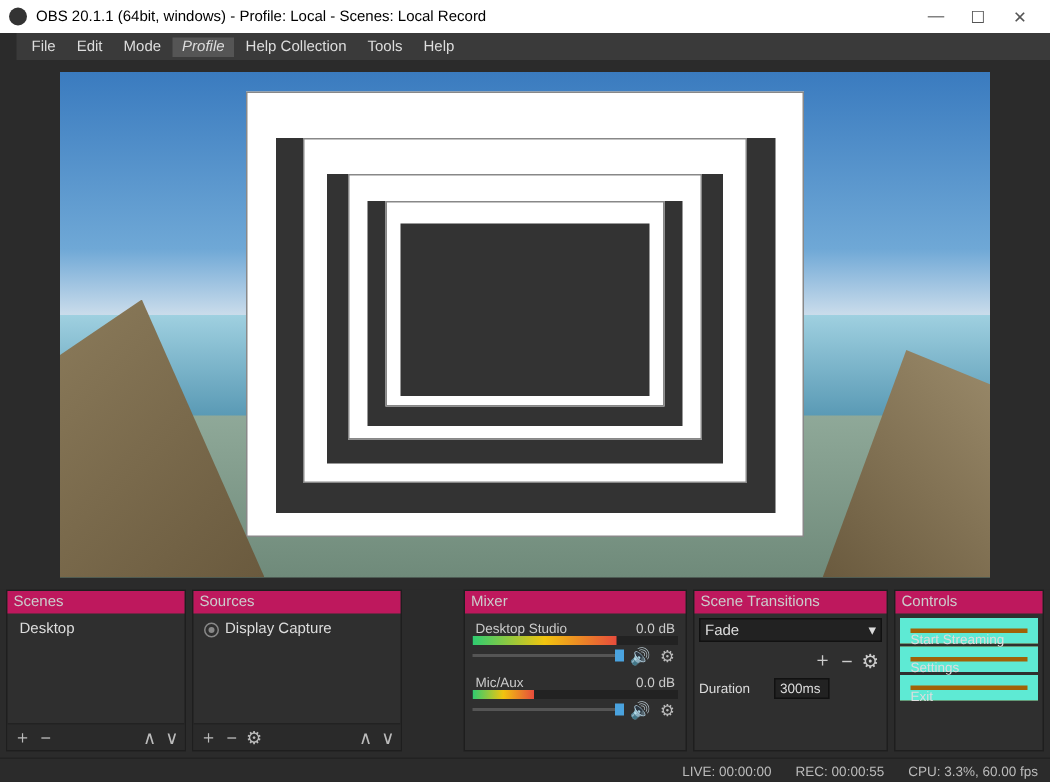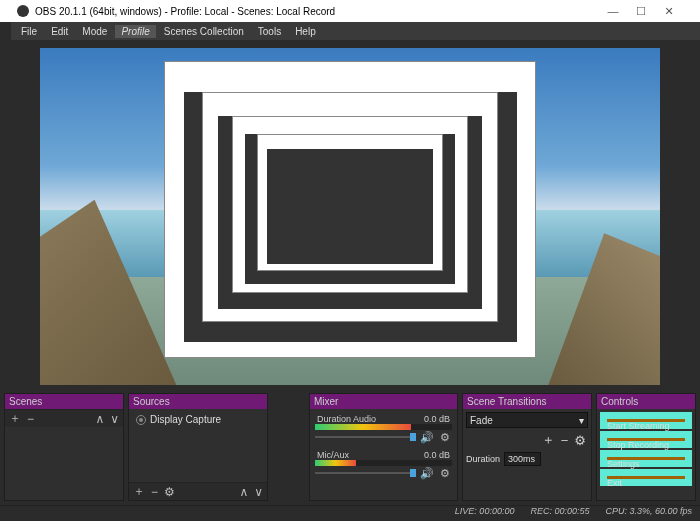--- a/index.html
+++ b/index.html
@@ -1,33 +1,33 @@
 <!DOCTYPE html>
 <html><head>
 <meta charset="utf-8">
 <style>
   * { box-sizing: border-box; margin: 0; padding: 0; font-family: "Segoe UI", Arial, sans-serif; }
   body { width: 700px; height: 521px; background: #2b2b2b; color: #ddd; font-size: 10px; overflow: hidden; }
-  .titlebar { height: 22px; background: #fff; color: #000; display: flex; align-items: center; padding: 0 17px; font-size: 10px; }
+  .titlebar { height: 22px; background: #fff; color: #000; display: flex; align-items: center; padding: 0 6px; font-size: 10px; }
   .titlebar .logo { width: 12px; height: 12px; border-radius: 50%; background: #333; margin-right: 6px; display:flex; align-items:center; justify-content:center; }
   .titlebar .title { flex: 1; }
   .titlebar .winbtn { width: 28px; text-align: center; color: #555; cursor: default; font-size: 11px; }
   .menubar { height: 18px; background: #3a3a3a; display: flex; align-items: center; padding: 0 4px; gap: 2px; font-size: 10px; margin-left: 11px; }
   .menubar .menuitem { padding: 1px 6px; color: #ddd; }
   .menubar .menuitem.active { background: #555; font-style: italic; }
   .preview-area { height: 353px; background: #2b2b2b; padding: 8px 40px; }
   .preview-canvas { width: 100%; height: 100%; background: linear-gradient(to bottom, #3a7bbf 0%, #6fa8d6 35%, #d8e4ee 50%, #9fb8a8 52%, #6f8a7a 100%); position: relative; overflow:hidden; }
   .preview-canvas::before { content:""; position:absolute; left:0; right:0; top:48%; height:20%; background: linear-gradient(to bottom, #9fd0e0, #5a9ab5); }
   .preview-canvas::after { content:""; position:absolute; left:0; bottom:0; width:22%; height:55%; background: linear-gradient(135deg,#8a7a5a,#6a5a3e); clip-path: polygon(0 100%, 0 20%, 40% 0, 100% 100%); }
   .rock-r { position:absolute; right:0; bottom:0; width:18%; height:45%; background: linear-gradient(225deg,#9a8a6a,#6a5a3e); clip-path: polygon(100% 100%, 100% 15%, 50% 0, 0 100%); }
   .nested { position:absolute; background:#fff; border:1px solid #888; }
   .nested .in { position:absolute; inset:10% 5% 5% 5%; background:#333; }
   .panels { height: 112px; background: #2b2b2b; display: flex; padding: 0 4px 4px; gap: 4px; }
   .panel { background: #2f2f2f; border: 1px solid #1e1e1e; display: flex; flex-direction: column; }
-  .panel-hdr { font-size: 10px; padding: 2px 4px; background: #701a75; color:#ccc; }
+  .panel-hdr { font-size: 10px; padding: 2px 4px; background: #be185d; color:#ccc; }
   .panel-body { flex: 1; position: relative; padding: 3px; }
   .panel.scenes { width: 120px; }
   .panel.sources { width: 140px; }
   .panel.mixer { flex: 1; margin-left: 37px; }
   .panel.trans { width: 130px; }
   .panel.ctrl { width: 100px; }
   .listitem { font-size: 10px; padding: 2px 5px; color: #ddd; }
   .srcitem { display:flex; align-items:flex-end; gap:4px; font-size:10px; padding:2px 4px; }
   .eye { width:10px; height:10px; border:1px solid #888; border-radius:50%; position:relative; }
   .eye::after { content:""; position:absolute; inset:2px; background:#888; border-radius:50%; }
@@ -37,42 +37,42 @@
   .mixer-row .lbl { display:flex; justify-content:space-between; font-size:9px; color:#ccc; padding:0 2px; }
   .mixer-row .bar-wrap { display:flex; align-items:center; gap:4px; }
   .meter { flex:1; height: 6px; background:#222; position:relative; overflow:hidden; }
   .meter .fill { position:absolute; left:0; top:0; bottom:0; width:70%; background: linear-gradient(to right,#2ecc71,#f1c40f,#e74c3c); }
   .slider { flex:1; height:8px; position:relative; }
   .slider .track { position:absolute; left:0; right:0; top:3px; height:2px; background:#555; }
   .slider .thumb { position:absolute; top:0; width:6px; height:8px; background:#4aa3df; }
   .iconbtn { width:14px; height:14px; display:flex; align-items:center; justify-content:center; color:#bbb; font-size:11px; }
   .trans-select { width:100%; height:16px; background:#222; border:1px solid #111; color:#ddd; font-size:10px; padding:0 3px; display:flex; align-items:center; justify-content:space-between; }
   .trans-tool { display:flex; align-items:center; justify-content:flex-end; gap:6px; font-size:13px; color:#ccc; padding:3px 2px; }
-  .dur { display:flex; align-items:center; gap:4px; font-size:9px; }
+  .dur { display:flex; align-items:center; gap:16px; font-size:9px; }
   .dur input { width:37px; height:14px; background:#222; border:1px solid #111; color:#ddd; font-size:9px; padding:0 3px; }
   .ctrl .btn { display:block; width:100%; height:17px; margin-bottom:2px; background:#a16207; border:7px solid #5eead4; color:#ddd; font-size:9px; text-align:left; line-height:15px; }
-  .statusbar { height: 16px; background: #2b2b2b; border-top:1px solid #222; display:flex; align-items:flex-start; justify-content:flex-end; gap:16px; padding: 0 8px; font-size: 9px; color:#bbb;font-style:italic; }
+  .statusbar { height: 16px; background: #2b2b2b; border-top:1px solid #222; display:flex; align-items:center; justify-content:flex-end; gap:16px; padding: 0 8px; font-size: 9px; color:#bbb; }
 </style>
 </head>
 <body>
 
 <div class="titlebar">
   <div class="logo"></div>
   <div class="title">OBS 20.1.1 (64bit, windows) - Profile: Local - Scenes: Local Record</div>
   <div class="winbtn">—</div>
   <div class="winbtn">☐</div>
   <div class="winbtn">✕</div>
 </div>
 
 <div class="menubar">
   <div class="menuitem">File</div>
   <div class="menuitem">Edit</div>
   <div class="menuitem">Mode</div>
   <div class="menuitem active">Profile</div>
-  <div class="menuitem">Scenes Collection</div>
+  <div class="menuitem">Help Collection</div>
   <div class="menuitem">Tools</div>
   <div class="menuitem">Help</div>
 </div>
 
 <div class="preview-area">
   <div class="preview-canvas">
     <div class="rock-r"></div>
     <div class="nested" style="left:20%; top:4%; right:20%; bottom:8%;">
         <div class="in"></div>
       <div class="nested" style="left:10%; top:10%; right:10%; bottom:12%;">
@@ -85,20 +85,23 @@
         </div>
       </div>
     </div>
   </div>
 </div>
 
 <div class="panels">
 
   <div class="panel scenes">
     <div class="panel-hdr">Scenes</div>
+    <div class="panel-body">
+      <div class="listitem">Desktop</div>
+    </div>
     <div class="toolbar">
       <span>＋</span>
       <span>−</span>
       <span class="spacer"></span>
       <span>∧</span>
       <span>∨</span>
     </div>
   </div>
 
   <div class="panel sources">
@@ -117,21 +120,21 @@
       <span>∧</span>
       <span>∨</span>
     </div>
   </div>
 
   <div class="panel mixer">
     <div class="panel-hdr">Mixer</div>
     <div class="panel-body">
       <div class="mixer-row">
         <div class="lbl">
-          <span>Duration Audio</span>
+          <span>Desktop Studio</span>
           <span>0.0 dB</span>
         </div>
         <div class="meter">
             <div class="fill" style="width:70%"></div>
           </div>
         <div class="bar-wrap">
           <div class="slider">
               <div class="track"></div>
               <div class="thumb" style="left:calc(100% - 6px)"></div>
             </div>
@@ -175,21 +178,20 @@
         <span>Duration</span>
         <input value="300ms" style="">
       </div>
     </div>
   </div>
 
   <div class="panel ctrl">
     <div class="panel-hdr">Controls</div>
     <div class="panel-body">
       <div class="btn">Start Streaming</div>
-      <div class="btn">Stop Recording</div>
       <div class="btn">Settings</div>
       <div class="btn">Exit</div>
     </div>
   </div>
 
 </div>
 
 <div class="statusbar">
   <span>LIVE: 00:00:00</span>
   <span>REC: 00:00:55</span>

